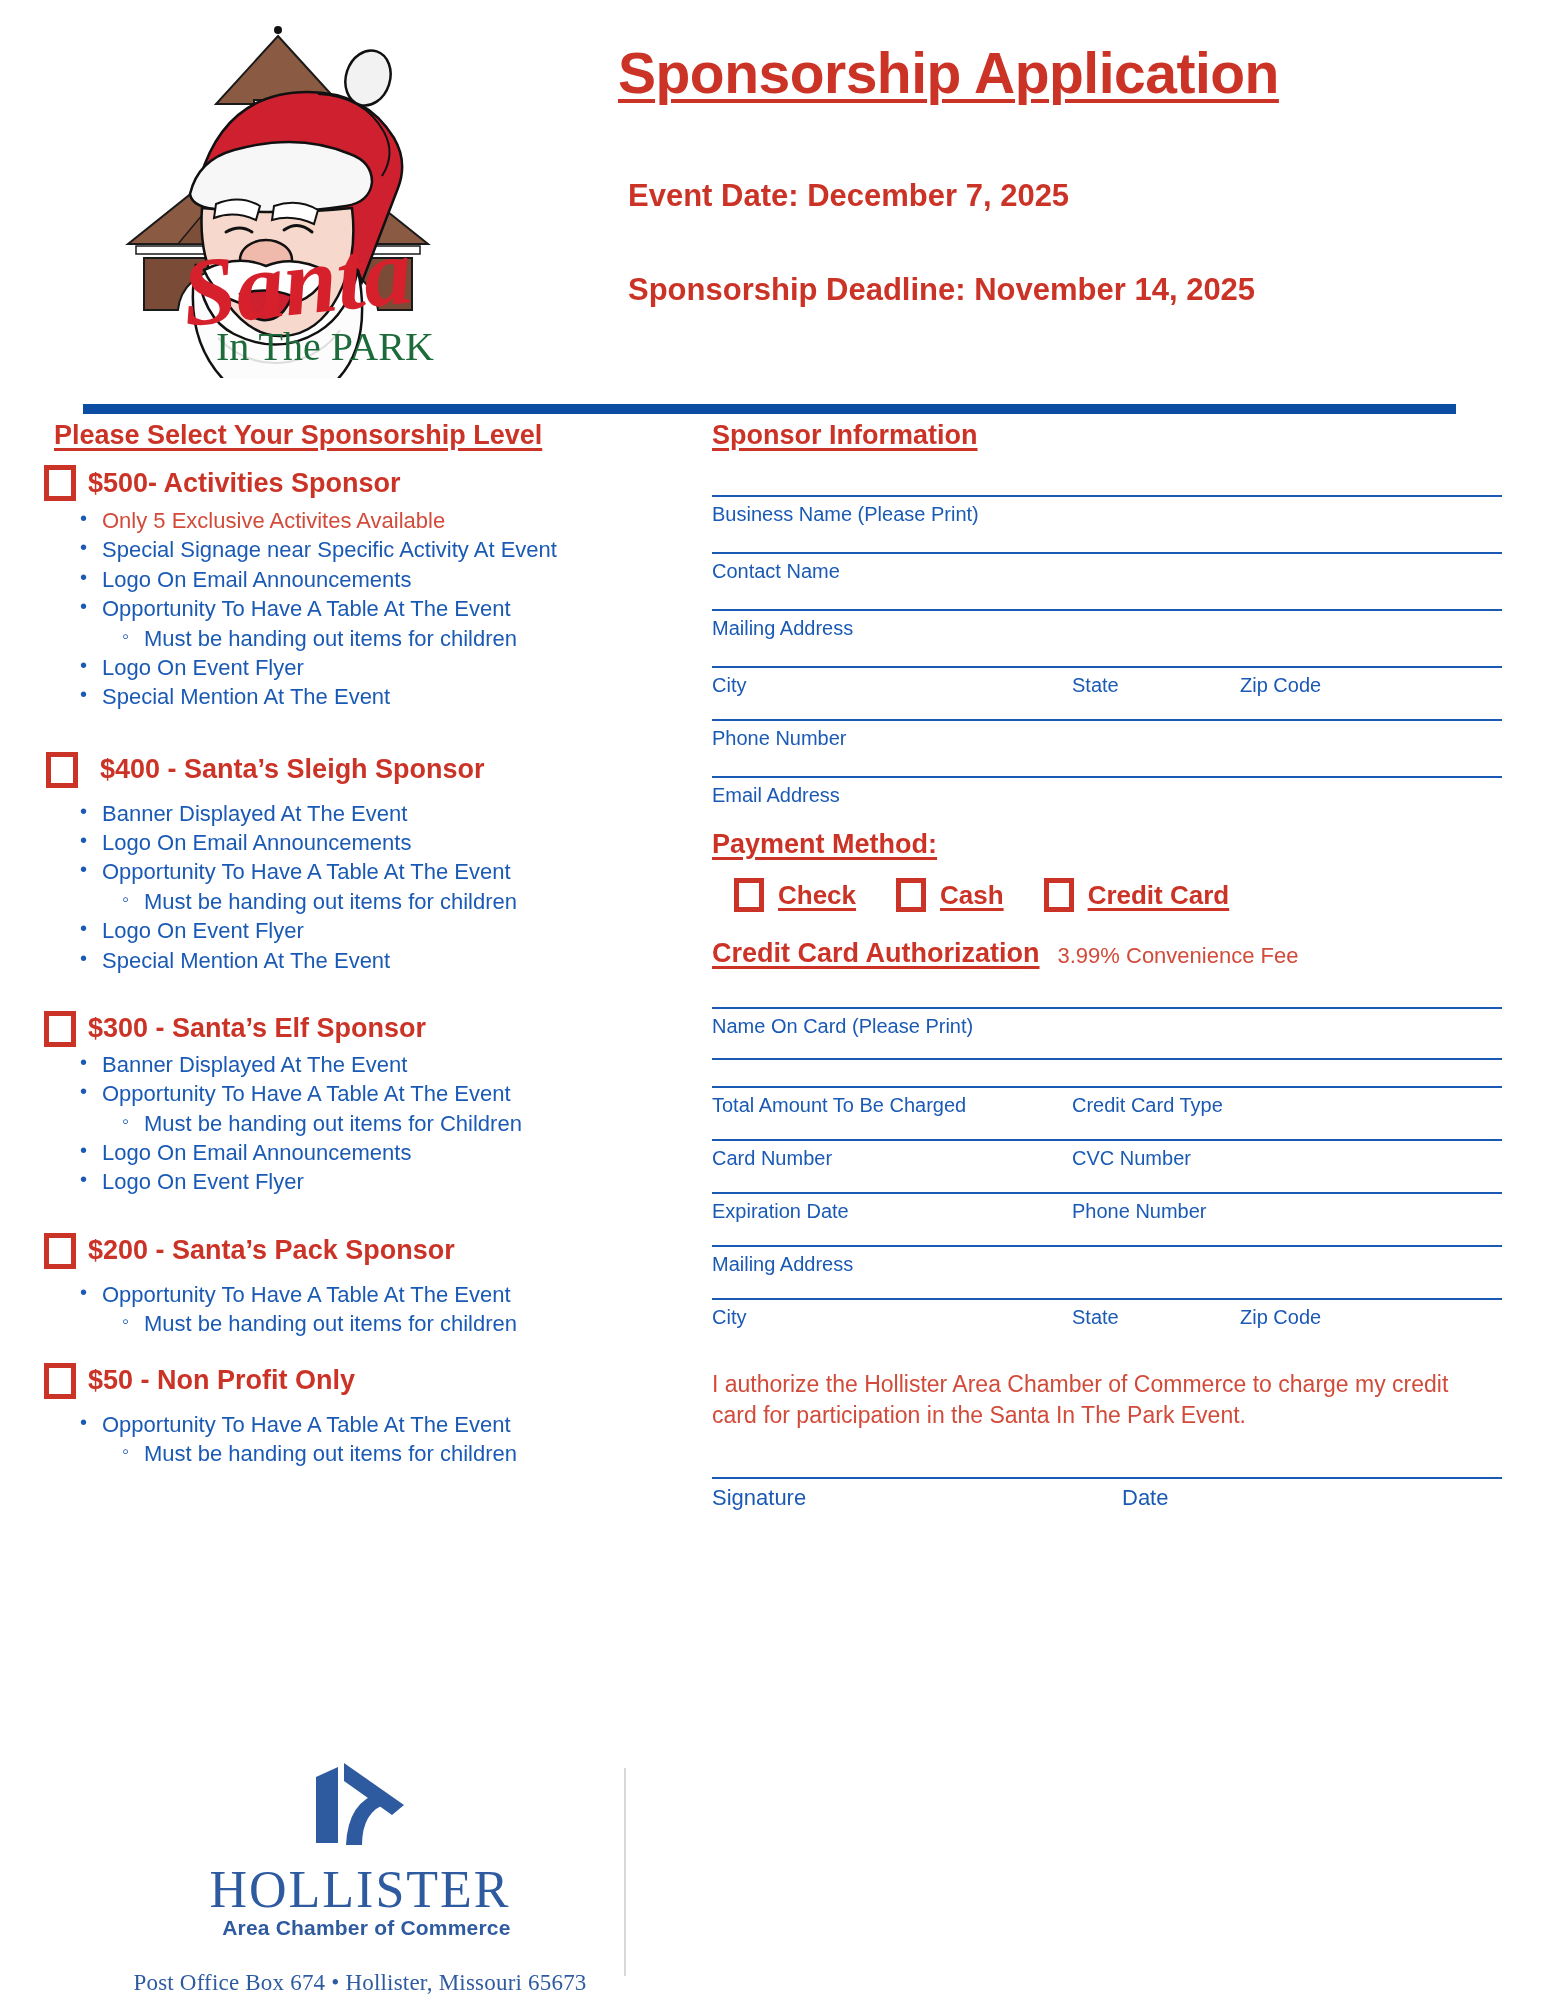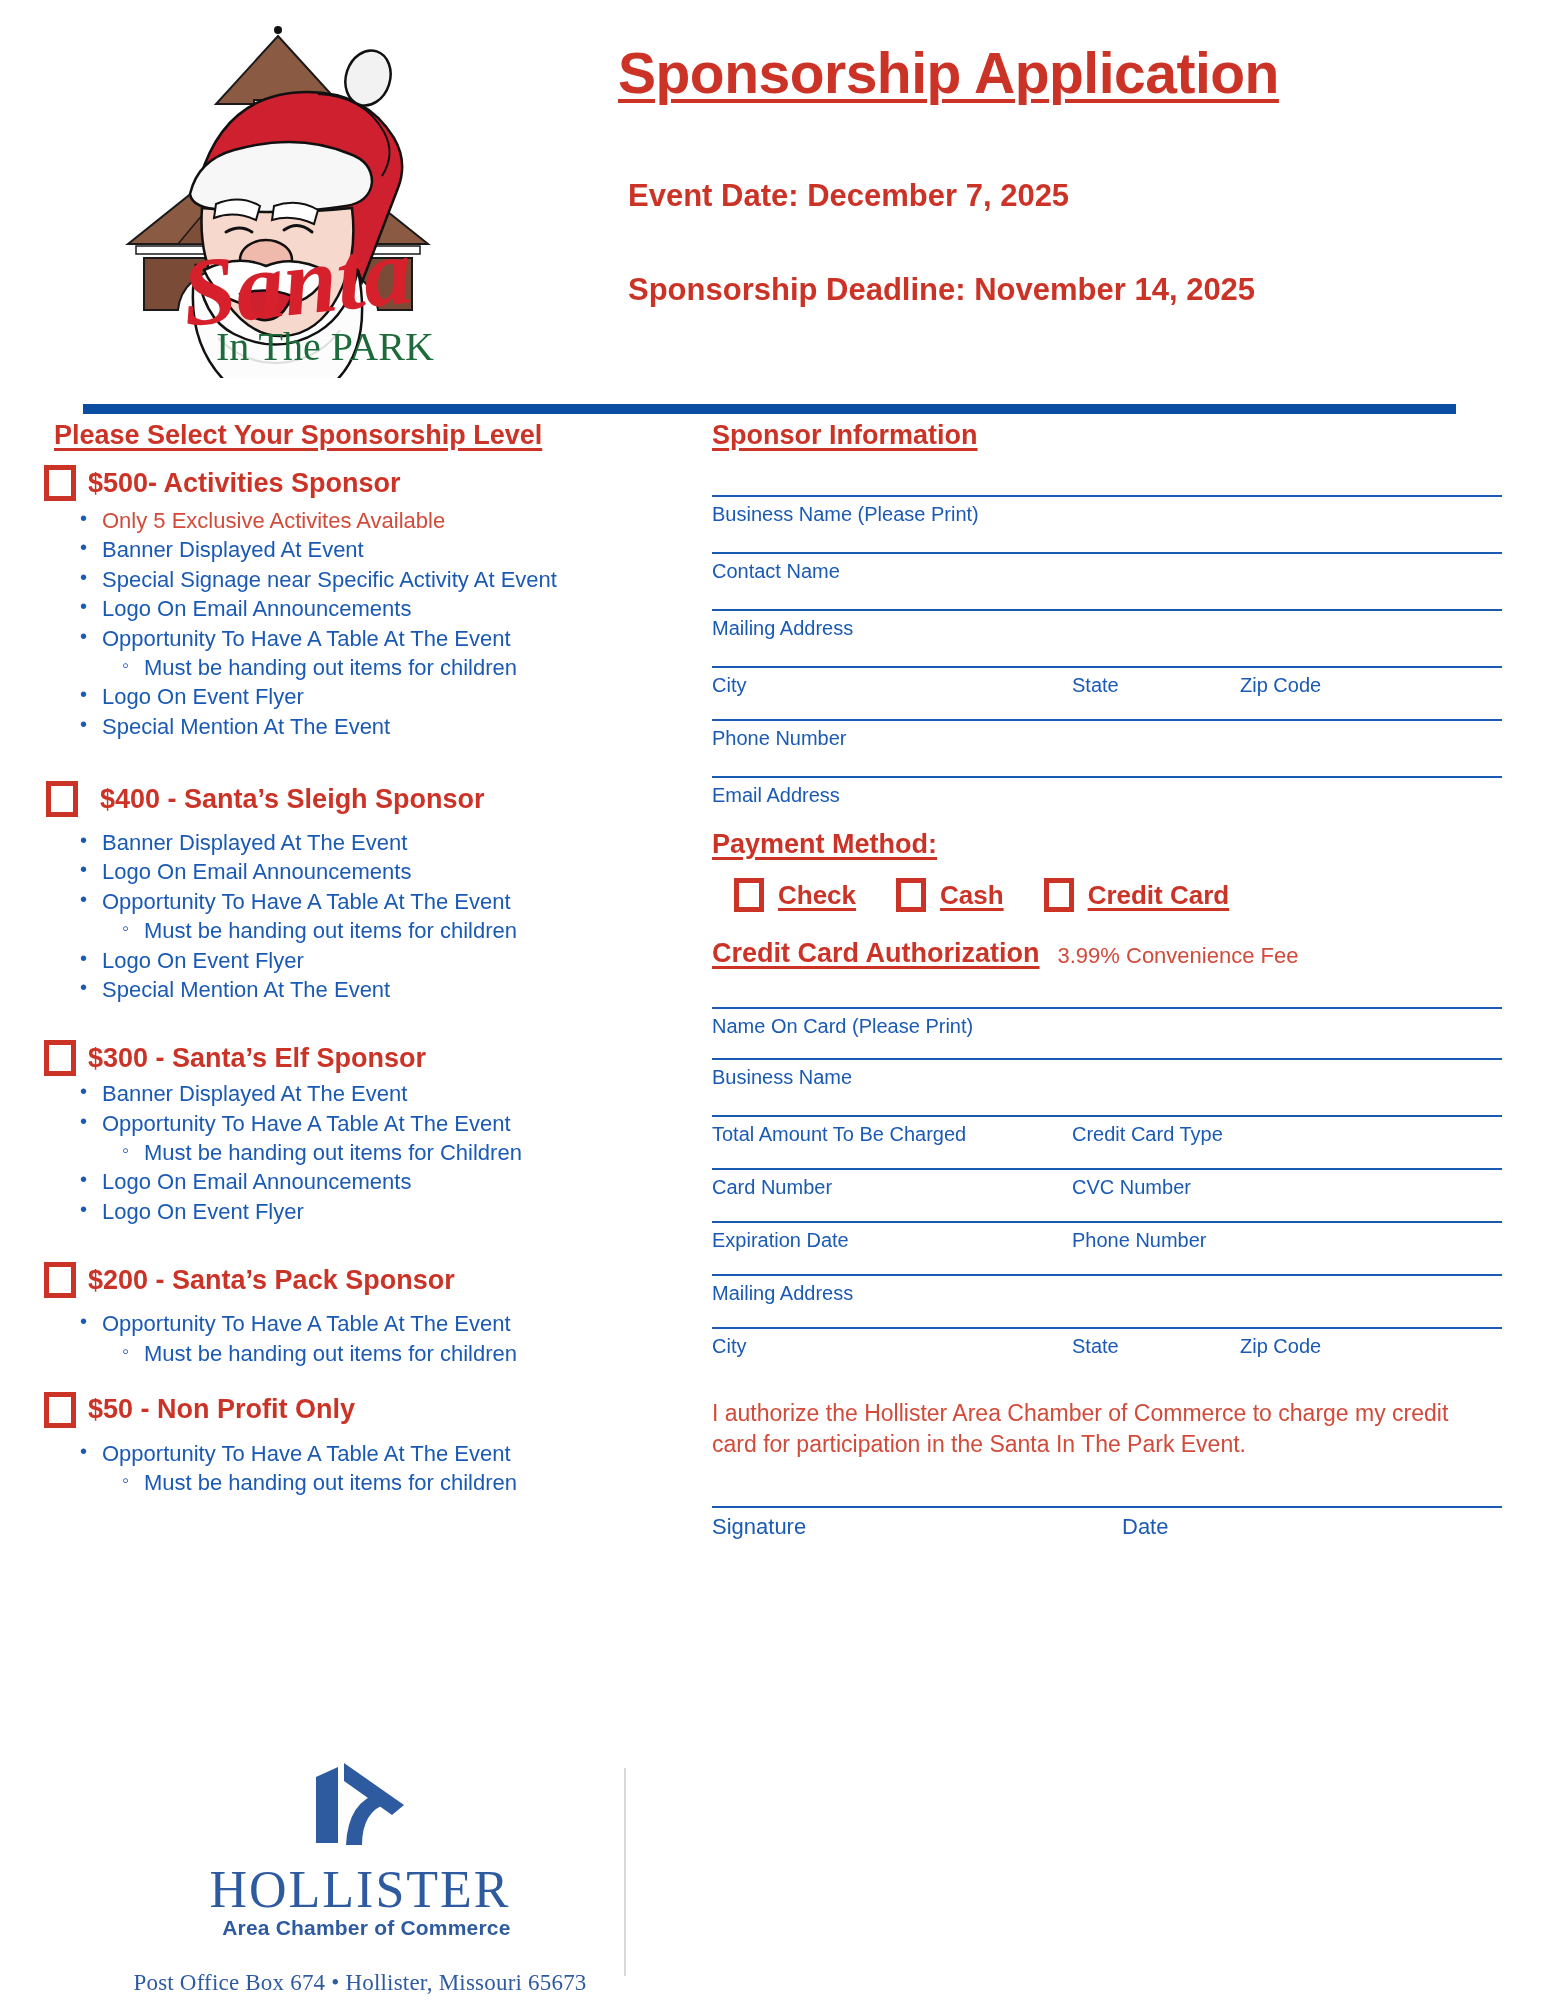--- a/index.html
+++ b/index.html
@@ -363,21 +363,20 @@
 <div class="col-left">
   <div class="section-head">Please Select Your Sponsorship Level</div>
 
   <div class="tier">
     <div class="tier-head">
       <div class="chk"></div>
       <div class="tier-title">$500- Activities Sponsor</div>
     </div>
     <ul class="tier-list">
       <li class="red">Only 5 Exclusive Activites Available</li>
-      <li>Banner Displayed At Event</li>
       <li>Special Signage near Specific Activity At Event</li>
       <li>Logo On Email Announcements</li>
       <li>Opportunity To Have A Table At The Event</li>
       <li class="sub">Must be handing out items for children</li>
       <li>Logo On Event Flyer</li>
       <li>Special Mention At The Event</li>
     </ul>
   </div>
 
   <div class="tier" style="margin-top:40px;">
@@ -530,23 +529,20 @@
   <div class="field" style="margin-top:38px;">
     <div class="rule"></div>
     <div class="labels">
       <span class="lbl">Name On Card (Please Print)</span>
     </div>
   </div>
 
   
   <div class="field" style="margin-top:20px;">
     <div class="rule"></div>
-    <div class="labels">
-      <span class="lbl">Business Name</span>
-    </div>
   </div>
 
   
   <div class="field">
     <div class="rule"></div>
     <div class="labels">
       <span class="lbl half1">Total Amount To Be Charged</span>
       <span class="lbl">Credit Card Type</span>
     </div>
   </div>

